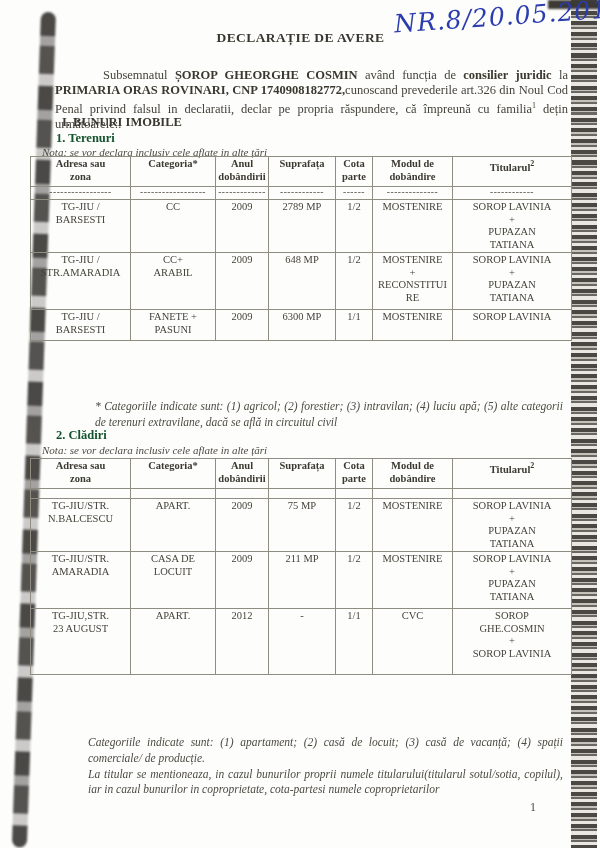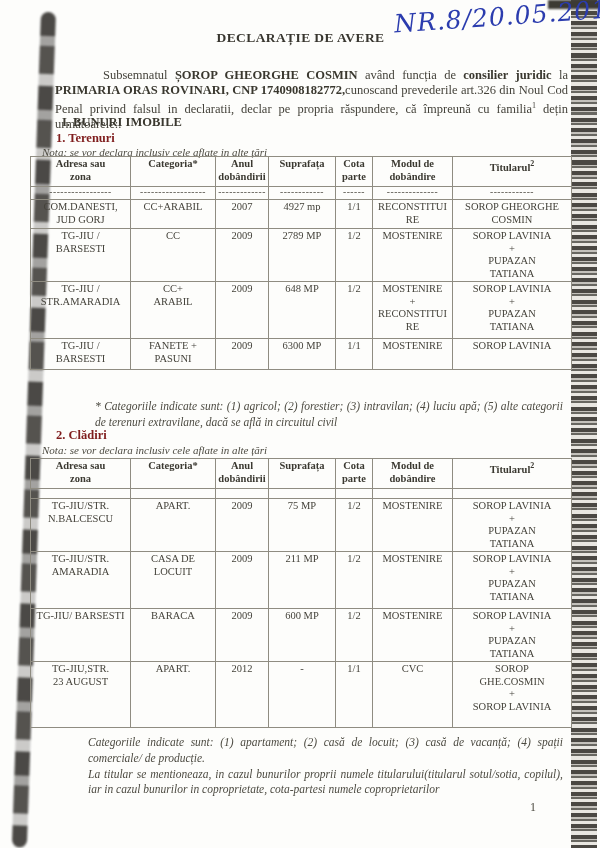--- a/index.html
+++ b/index.html
@@ -21,21 +21,21 @@
   .annotation{position:absolute;top:3px;left:394px;width:190px;color:#2b3cae;
               font-family:"DejaVu Serif", serif;font-style:italic;font-size:25px;
               letter-spacing:1px;transform:rotate(-4deg);white-space:nowrap;}
   
   .title{position:absolute;left:30px;top:30px;width:541px;text-align:center;
          font-weight:bold;font-size:13.5px;letter-spacing:.4px;color:#38362f;}
   .intro{position:absolute;left:55px;top:55px;width:513px;font-size:12.5px;
          line-height:15px;text-align:justify;text-indent:48px;color:#44423a;}
   .intro b{color:#3a382f;}
   .h-bunuri{position:absolute;left:62px;top:115px;font-weight:bold;font-size:12.5px;color:#3a382f;}
-  .h-sub{font-weight:bold;font-size:12.5px;color:#7f1d1d;}
+  .h-sub{font-weight:bold;font-size:12.5px;color:#14532d;}
   .pos-terenuri{position:absolute;left:56px;top:131px;}
   .pos-cladiri{position:absolute;left:56px;top:428px;}
   .note{position:absolute;left:42px;font-style:italic;font-size:11px;color:#4c4a41;}
   .pos-note1{top:146px;} .pos-note2{top:444px;}
   sup{font-size:8px;}
   
   table{position:absolute;left:30px;border-collapse:collapse;table-layout:fixed;
         width:541px;font-size:10.5px;color:#45433b;}
   .t-terenuri{top:156px;} .t-cladiri{top:458px;}
   td,th{border:1px solid #8f8c81;vertical-align:top;text-align:center;
@@ -97,32 +97,20 @@
     </tr>
     <tr class="sep rh13">
       <td>-----------------</td>
       <td>------------------</td>
       <td>-------------</td>
       <td>------------</td>
       <td>------</td>
       <td>--------------</td>
       <td>------------</td>
     </tr>
-    <tr class="rh29">
-      <td>COM.DANESTI,
-JUD GORJ</td>
-      <td>CC+ARABIL</td>
-      <td>2007</td>
-      <td>4927 mp</td>
-      <td>1/1</td>
-      <td>RECONSTITUI
-RE</td>
-      <td>SOROP GHEORGHE
-COSMIN</td>
-    </tr>
     <tr class="rh52">
       <td>TG-JIU /
 BARSESTI</td>
       <td>CC</td>
       <td>2009</td>
       <td>2789 MP</td>
       <td>1/2</td>
       <td>MOSTENIRE</td>
       <td>SOROP LAVINIA
 +
@@ -218,32 +206,20 @@
 LOCUIT</td>
       <td>2009</td>
       <td>211 MP</td>
       <td>1/2</td>
       <td>MOSTENIRE</td>
       <td>SOROP LAVINIA
 +
 PUPAZAN
 TATIANA</td>
     </tr>
-    <tr class="rh53">
-      <td>TG-JIU/ BARSESTI</td>
-      <td>BARACA</td>
-      <td>2009</td>
-      <td>600 MP</td>
-      <td>1/2</td>
-      <td>MOSTENIRE</td>
-      <td>SOROP LAVINIA
-+
-PUPAZAN
-TATIANA</td>
-    </tr>
     <tr class="rh66">
       <td>TG-JIU,STR.
 23 AUGUST</td>
       <td>APART.</td>
       <td>2012</td>
       <td>-</td>
       <td>1/1</td>
       <td>CVC</td>
       <td>SOROP
 GHE.COSMIN

